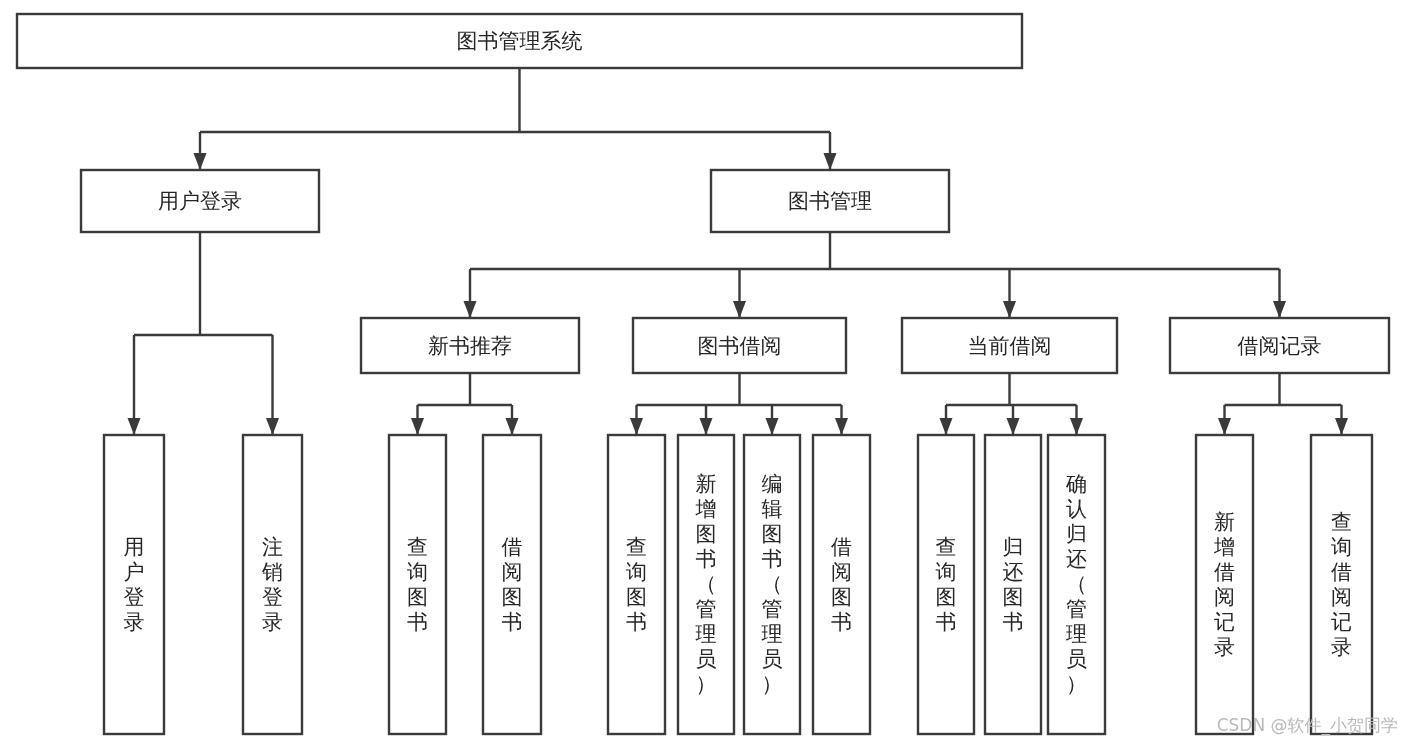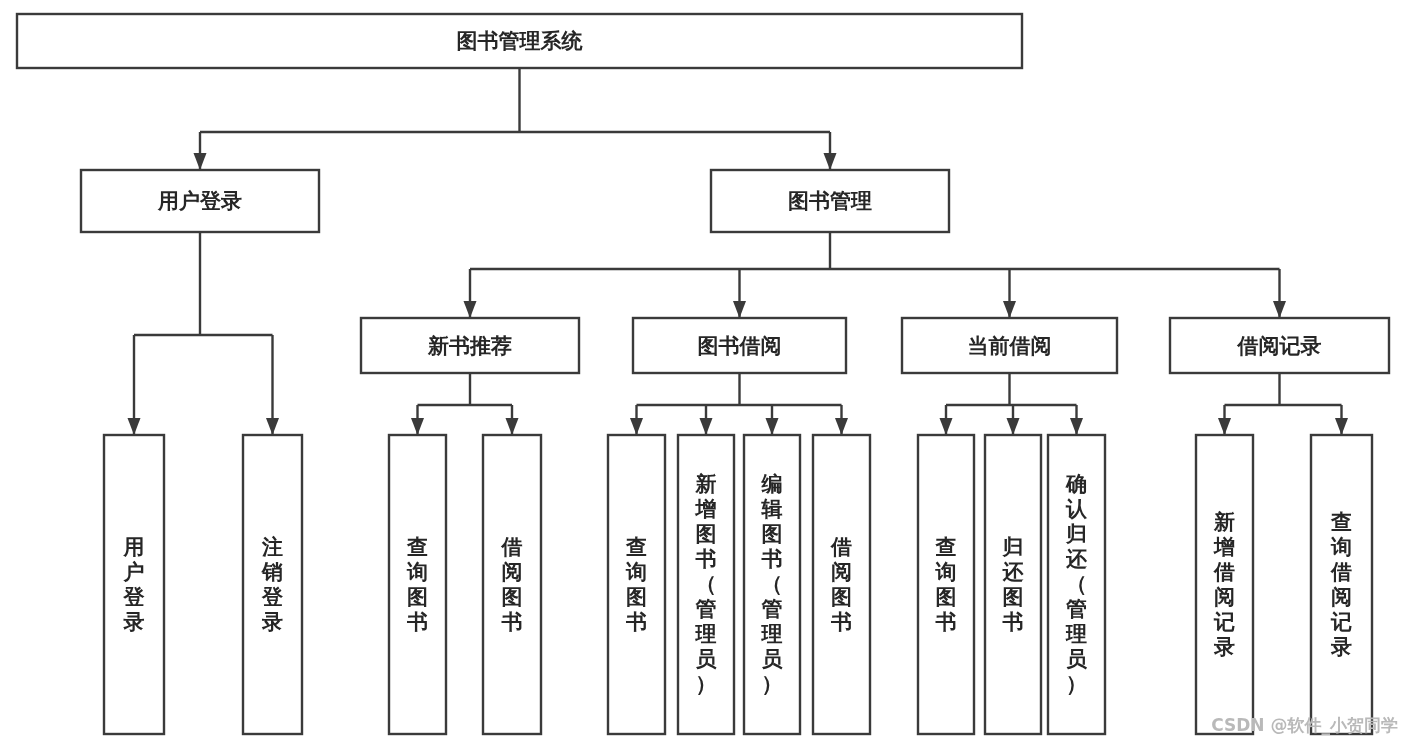--- a/index.html
+++ b/index.html
@@ -13,21 +13,20 @@
     font-family: "DejaVu Sans", "Liberation Sans", sans-serif;
     overflow: hidden;
     position: relative;
   }
   #diagram-root {
     position: absolute;
     left: 0;
     top: 0;
     width: 1405px;
     height: 566px;
-    font-weight: bold;
   }
   svg.chart-svg {
     display: block;
     width: 1405px;
     height: 747px;
   }
   .node-box {
     fill: #ffffff;
     stroke: #3a3a3a;
     stroke-width: 2.4;

